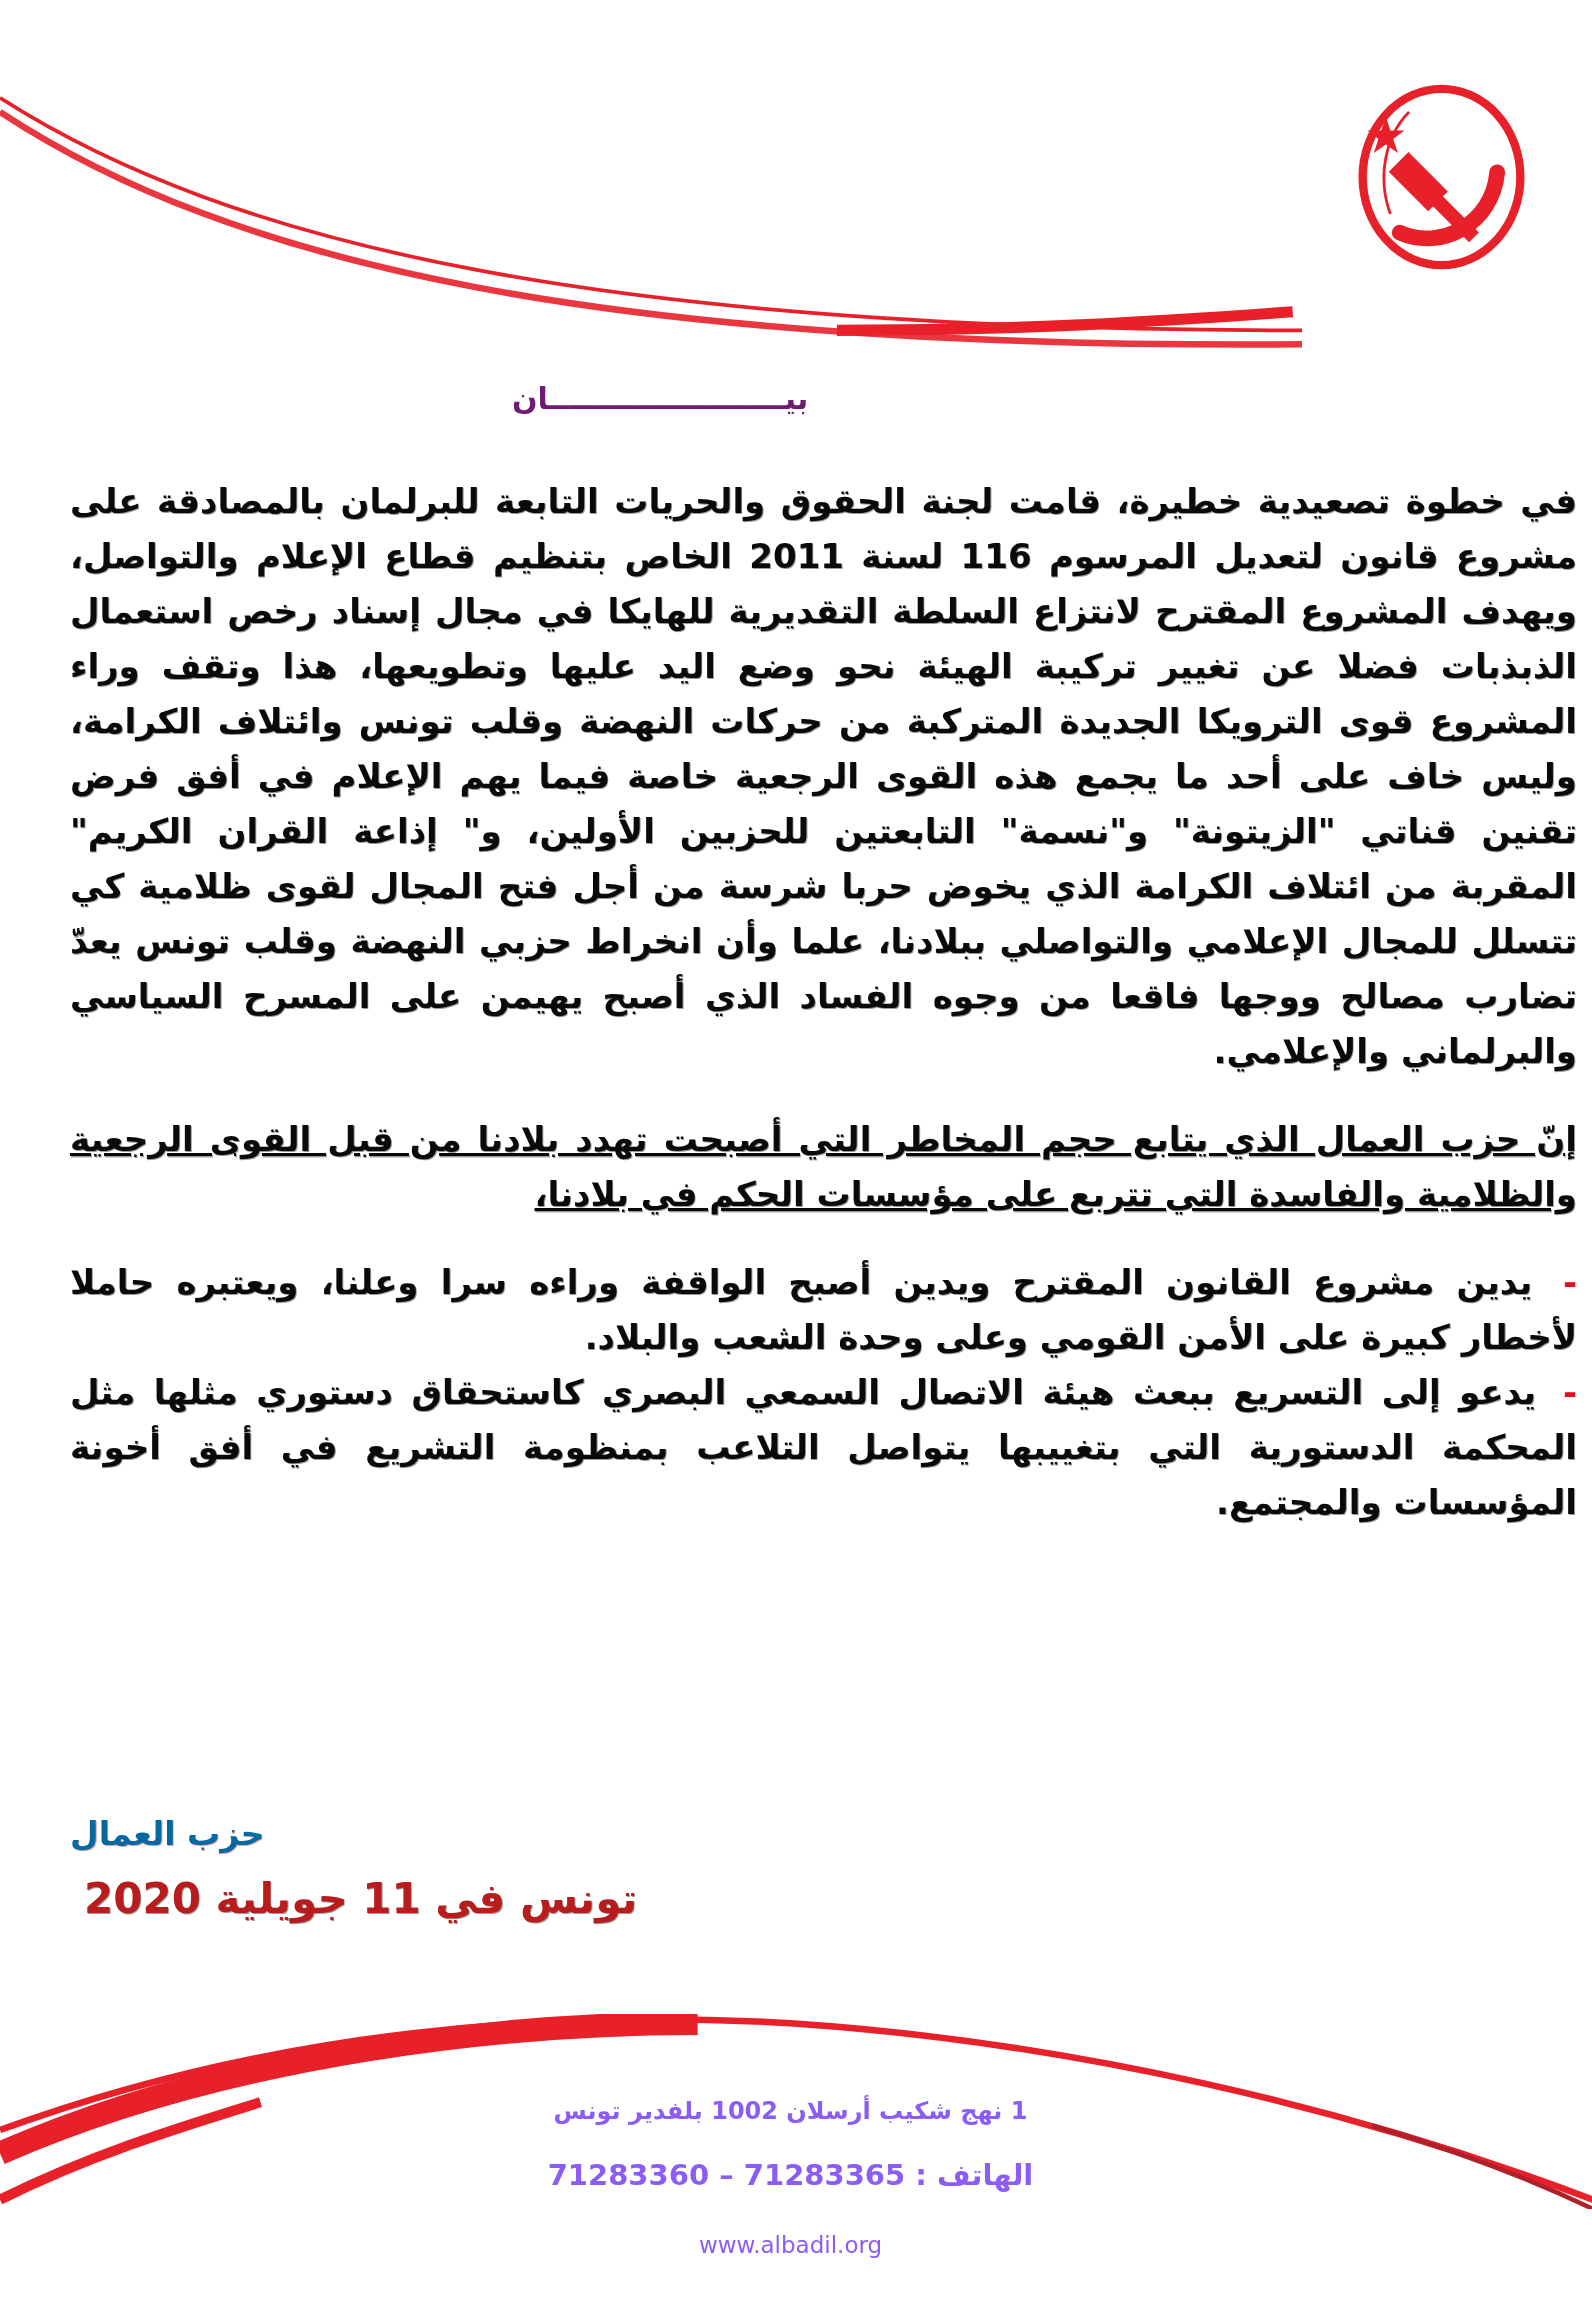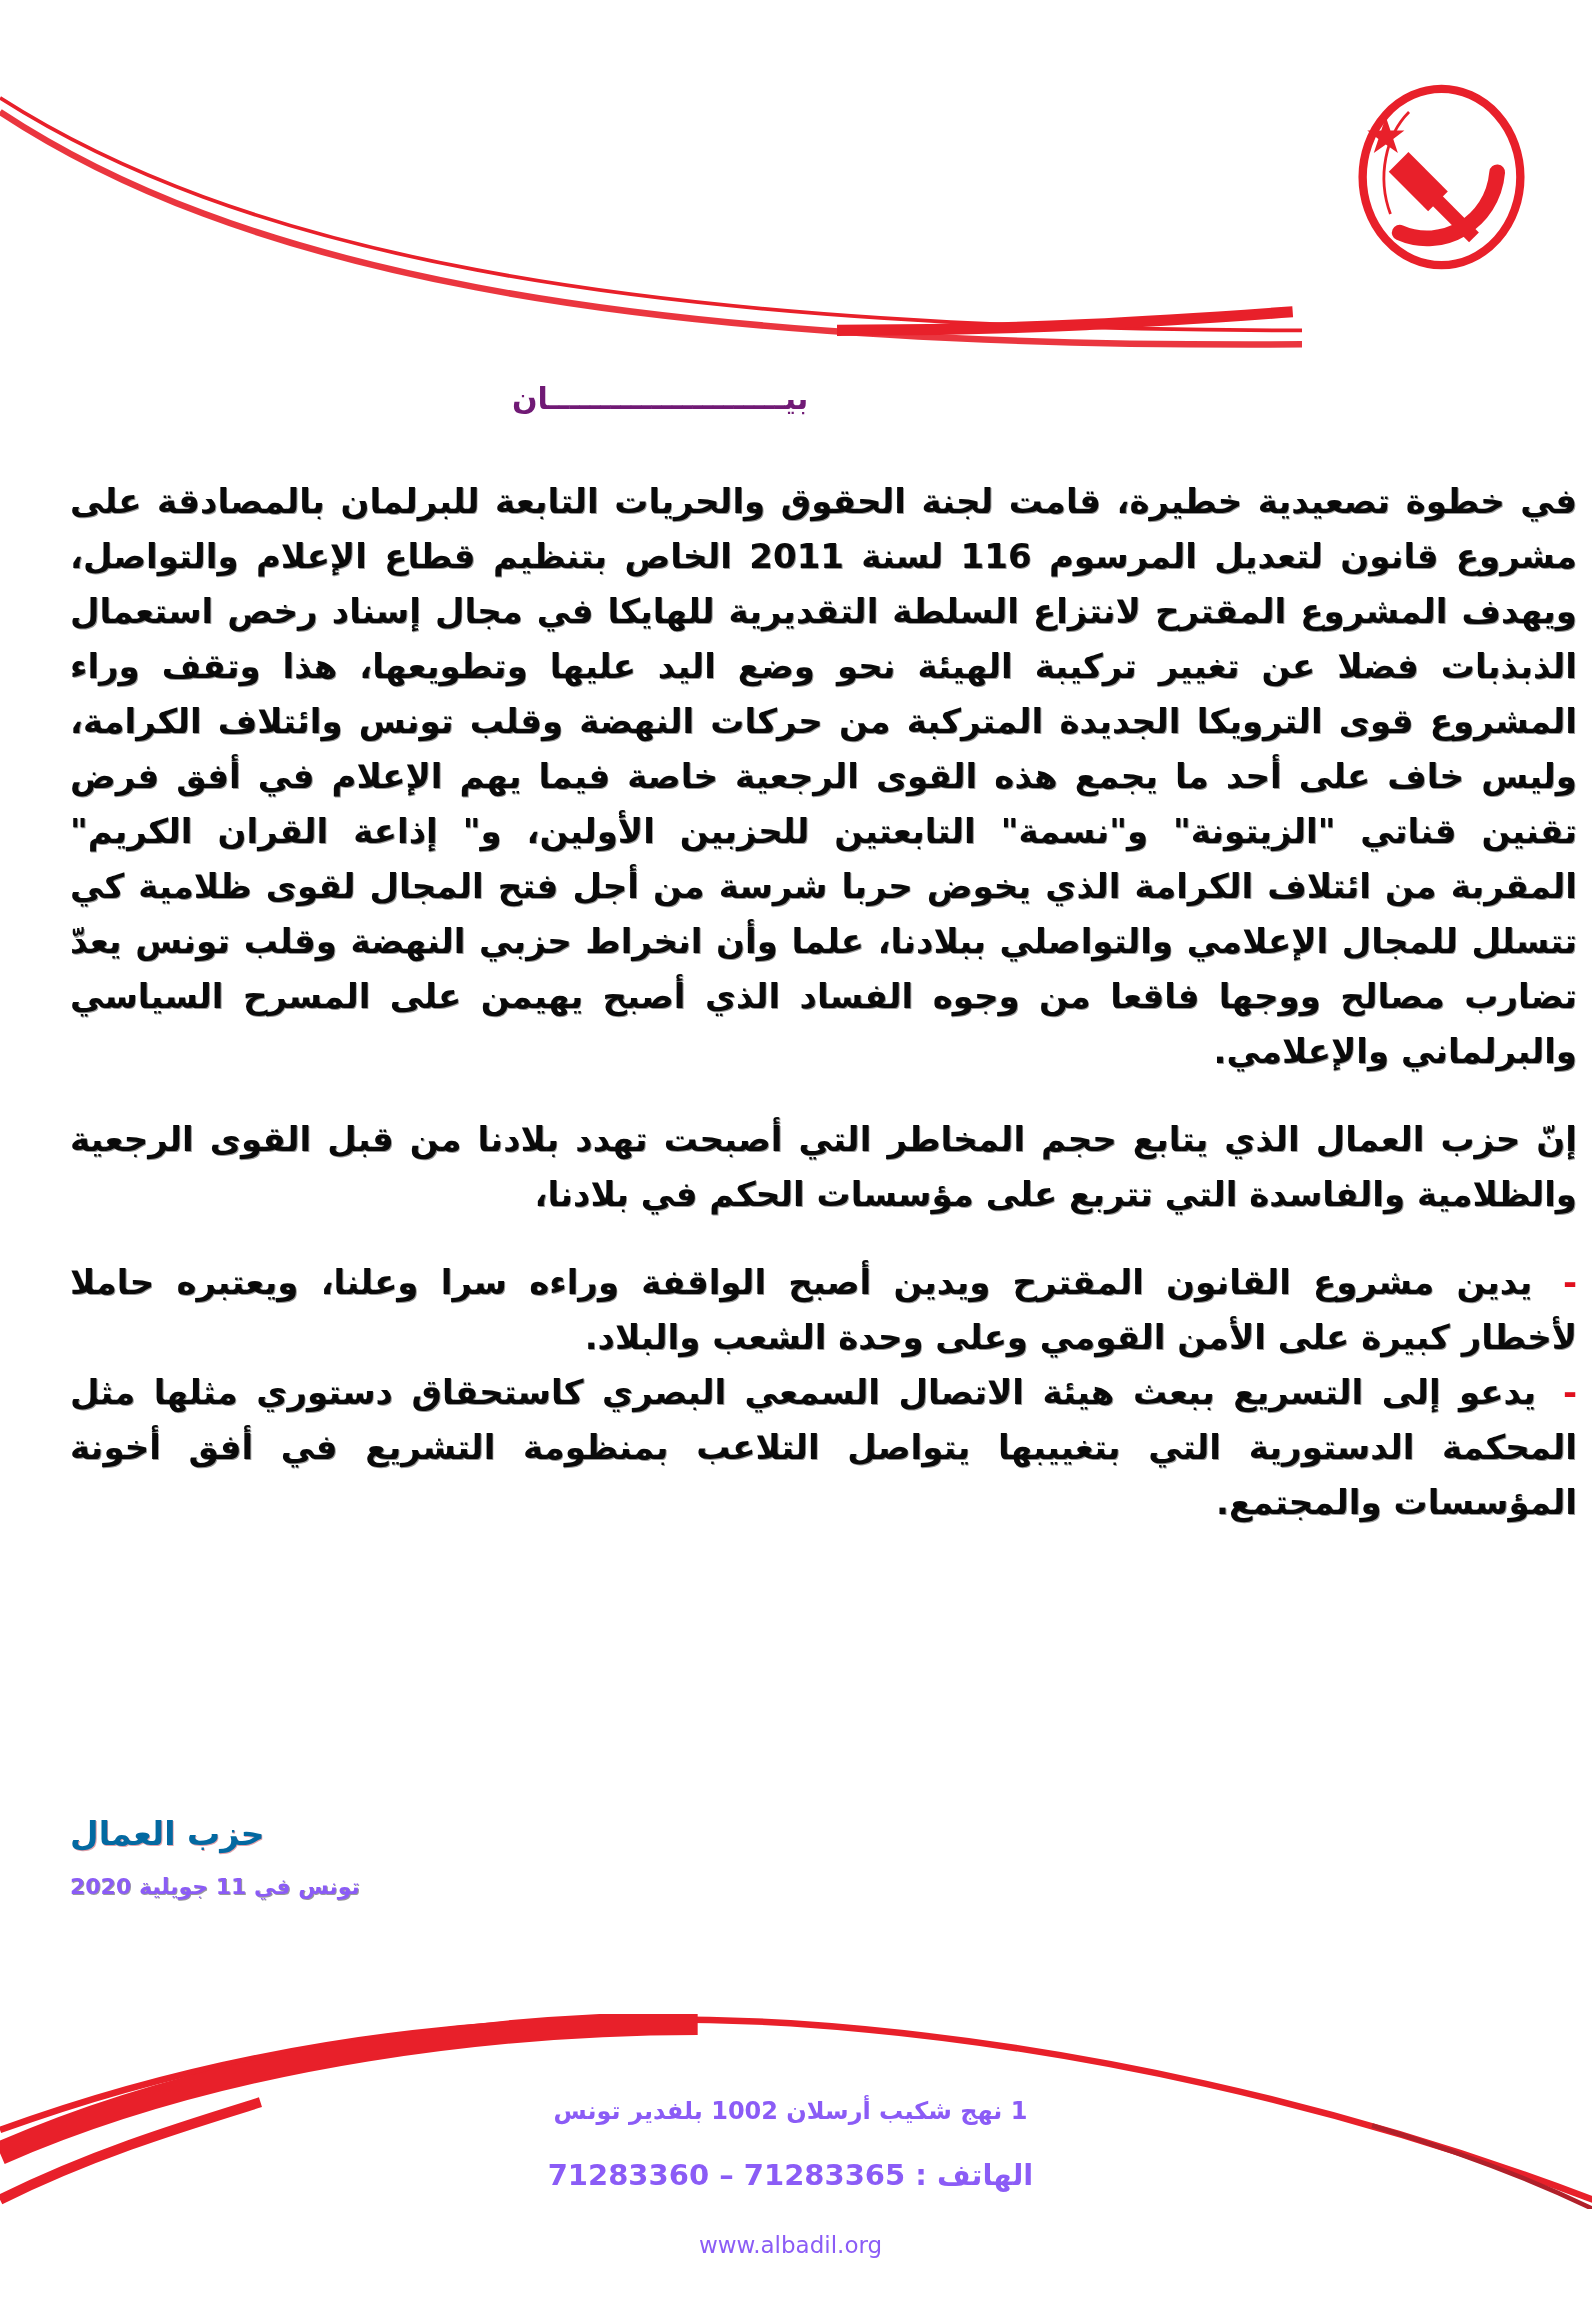--- a/index.html
+++ b/index.html
@@ -18,30 +18,30 @@
     .doc-title { position: absolute; left: 512px; top: 381px; width: 558px; text-align: left; direction: rtl;
                  font-family: "DejaVu Sans", sans-serif; font-weight: bold; color: #701a75; font-size: 30px;
                  letter-spacing: 0; }
 
     
     .body { position: absolute; left: 70px; top: 474px; width: 1507px; direction: rtl; text-align: justify;
             text-align-last: right; font-family: "DejaVu Sans", sans-serif; font-weight: bold;
             font-size: 34px; line-height: 55px; color: #0a0a0a; text-shadow: 0.9px 1.4px 0 #9a9a9a; }
     .body p { margin: 0; }
     .para-1 { margin-bottom: 33px !important; }
-    .para-2 { margin-bottom: 33px !important; }
+    .para-2 { margin-bottom: 33px !important; text-decoration: underline; }
     .bullet { position: relative; padding-right: 0; }
     .bullet-dash { color: #e0101f; font-weight: bold; margin-left: 8.4px; text-shadow: none; }
 
     
     .signature { position: absolute; left: 70px; top: 1814px; direction: rtl; text-align: left; width: 558px; }
     .sig-party { position: absolute; left: 0; top: 0; font-family: "DejaVu Sans", sans-serif; font-weight: bold;
                  font-size: 33px; color: #0369a1; direction: rtl; white-space: nowrap; text-shadow: 0.9px 1.4px 0 #e2a0a8; }
-    .sig-date { position: absolute; left: 0; top: 60px; font-family: "DejaVu Sans", sans-serif; font-weight: bold;
-                font-size: 22px; color: #8b5cf6; direction: rtl; white-space: nowrap; text-shadow: 0.9px 1.4px 0 #9a9a9a; }
+    .sig-date { position: absolute; left: 14px; top: 60px; font-family: "DejaVu Sans", sans-serif; font-weight: bold;
+                font-size: 42px; color: #b91c1c; direction: rtl; white-space: nowrap; text-shadow: 0.9px 1.4px 0 #9a9a9a; }
 
     
     .footer-swoosh { position: absolute; left: 0; top: 2014px; width: 1593px; height: 195px; }
     .footer-info { position: absolute; left: 465px; width: 651px; text-align: center; font-family: "DejaVu Sans", sans-serif;
                    color: #8b5cf6; font-weight: bold; white-space: nowrap; }
     .footer-address { top: 2097px; font-size: 24px; direction: rtl; }
     .footer-phone { top: 2158px; font-size: 29px; direction: rtl; }
     .footer-web { top: 2232px; font-size: 23px; direction: ltr; font-weight: normal; }
   </style>
 </head>

